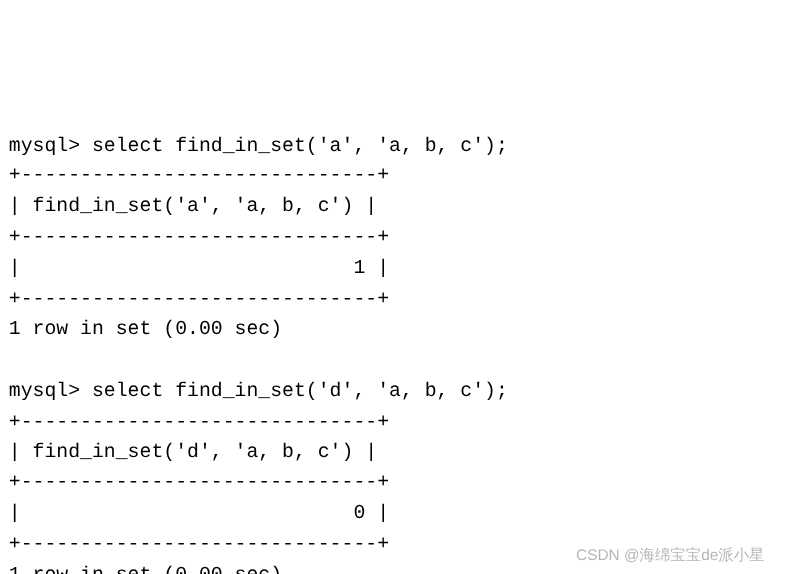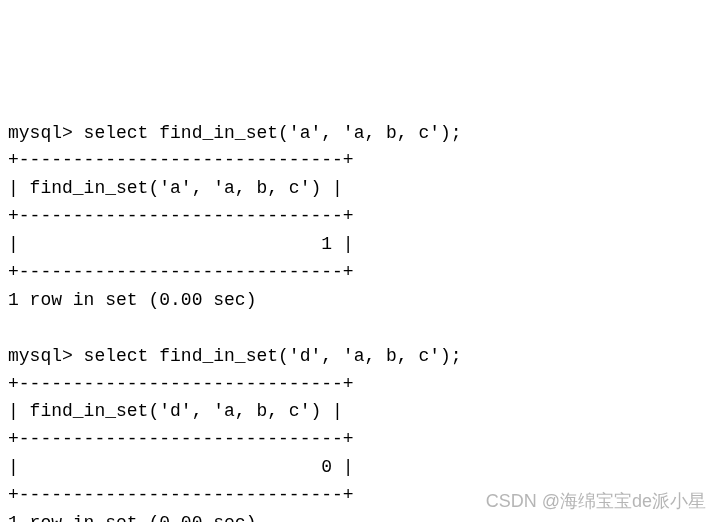--- a/index.html
+++ b/index.html
@@ -12,24 +12,24 @@
       line-height: 1.55;
       white-space: pre;
       position: relative;
       width: 718px;
       height: 522px;
       box-sizing: border-box;
     }
     .watermark {
       position: absolute;
       bottom: 6px;
-      right: 12px;
+      right: 23px;
       color: rgba(120,120,120,0.55);
       font-family: Arial, sans-serif;
-      font-size: 18px;
+      font-size: 14px;
       white-space: nowrap;
       margin-top: 12px;
     }
   </style>
 </head>
 <body>
 
 
 
 <div><span>mysql&gt; select find_in_set('a', 'a, b, c');</span>

